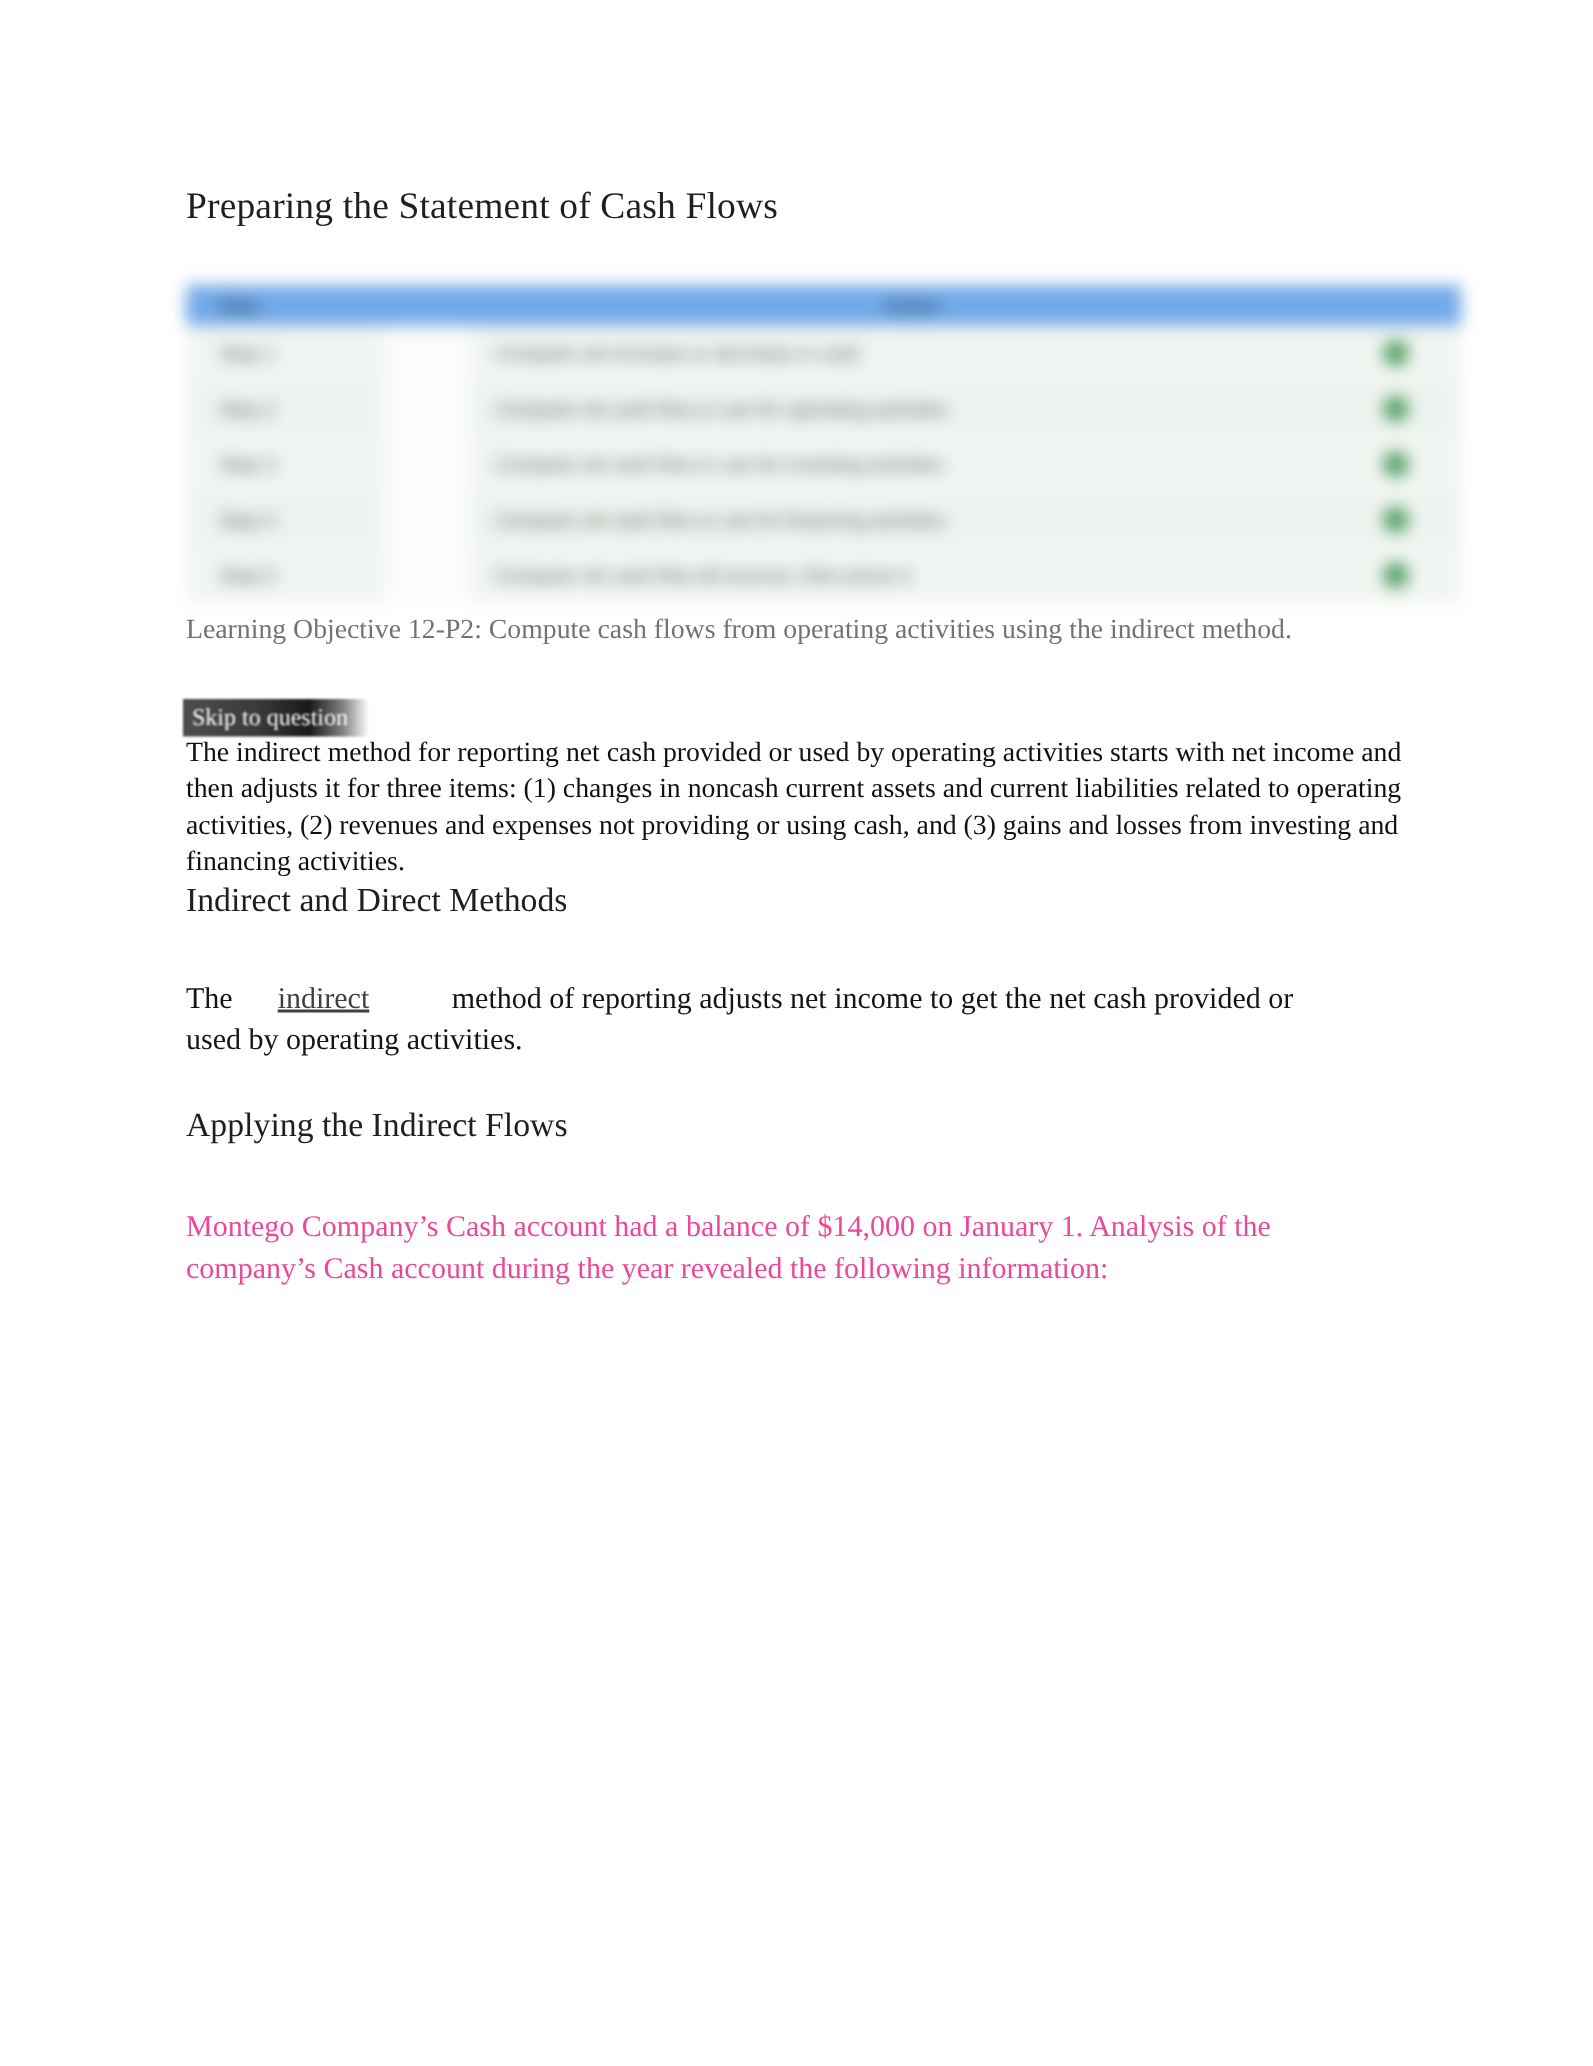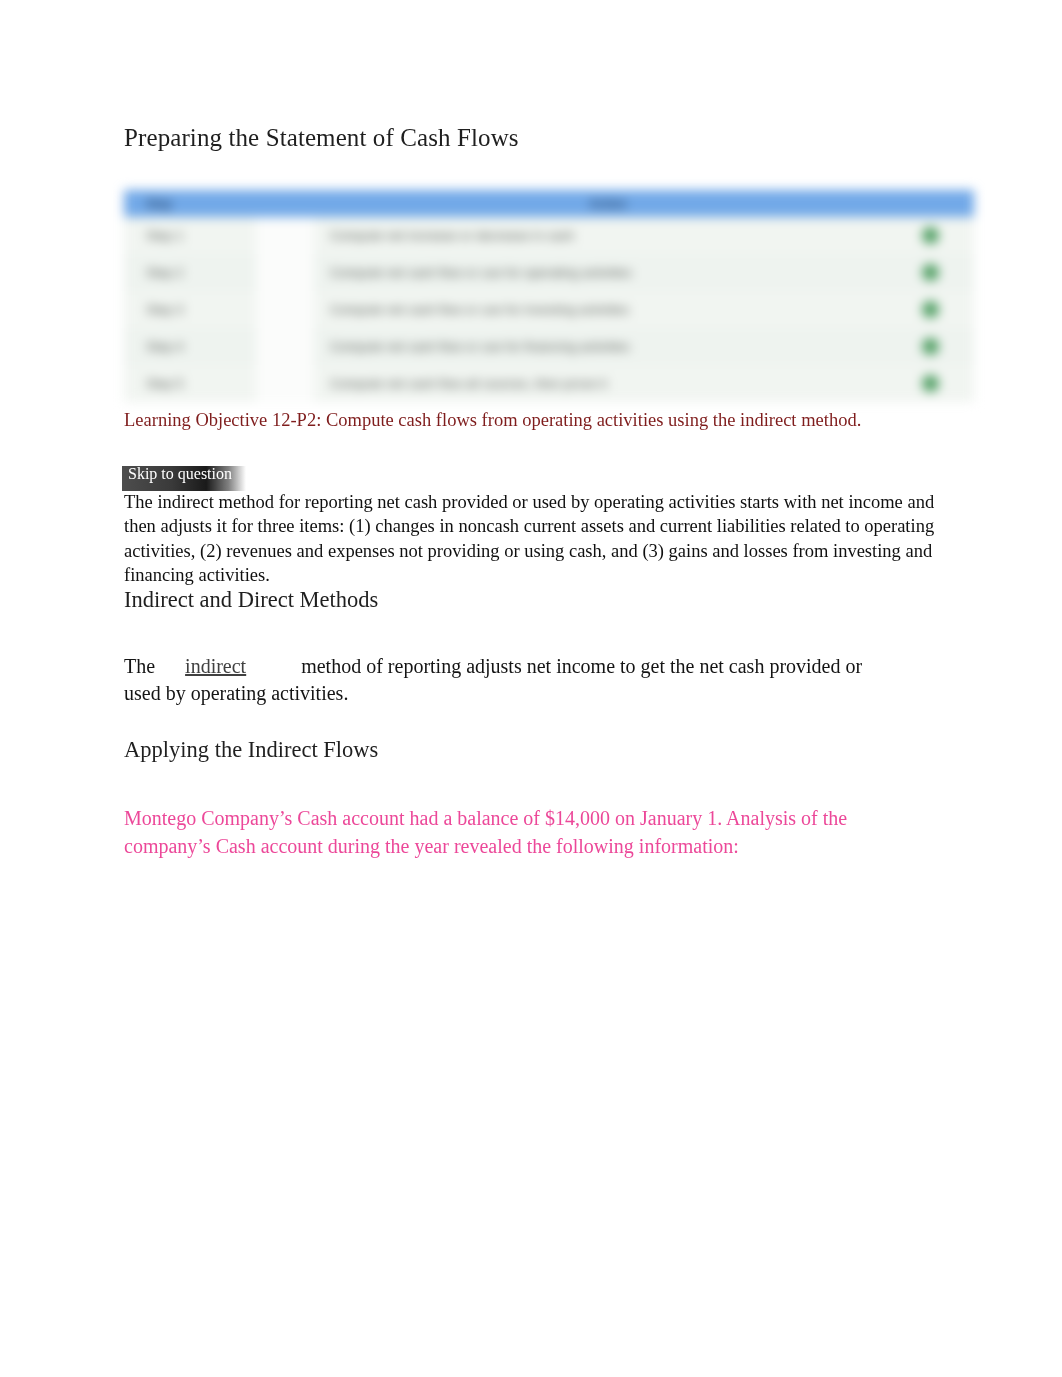--- a/index.html
+++ b/index.html
@@ -100,30 +100,31 @@
   }
 
   
   .lo-text {
     position: absolute;
     left: 124px;
     top: 408px;
     width: 740px;
     font-size: 18.5px;
     line-height: 1.36;
-    color: #7f1d1d;
+    color: #737373;
   }
 
   .skip-pill {
     position: absolute;
     left: 122px;
     top: 466px;
     height: 25px;
     padding: 0 14px 0 6px;
     display: flex;
+    align-items: center;
     color: #ffffff;
     font-size: 16px;
     line-height: 1;
     background: linear-gradient(to right,
                 #4d4d4d 0%, #3a3a3a 40%, #1a1a1a 68%,
                 rgba(26,26,26,0.55) 86%, rgba(255,255,255,0) 100%);
     filter: blur(0.7px);
     -webkit-filter: blur(0.7px);
     white-space: nowrap;
   }

